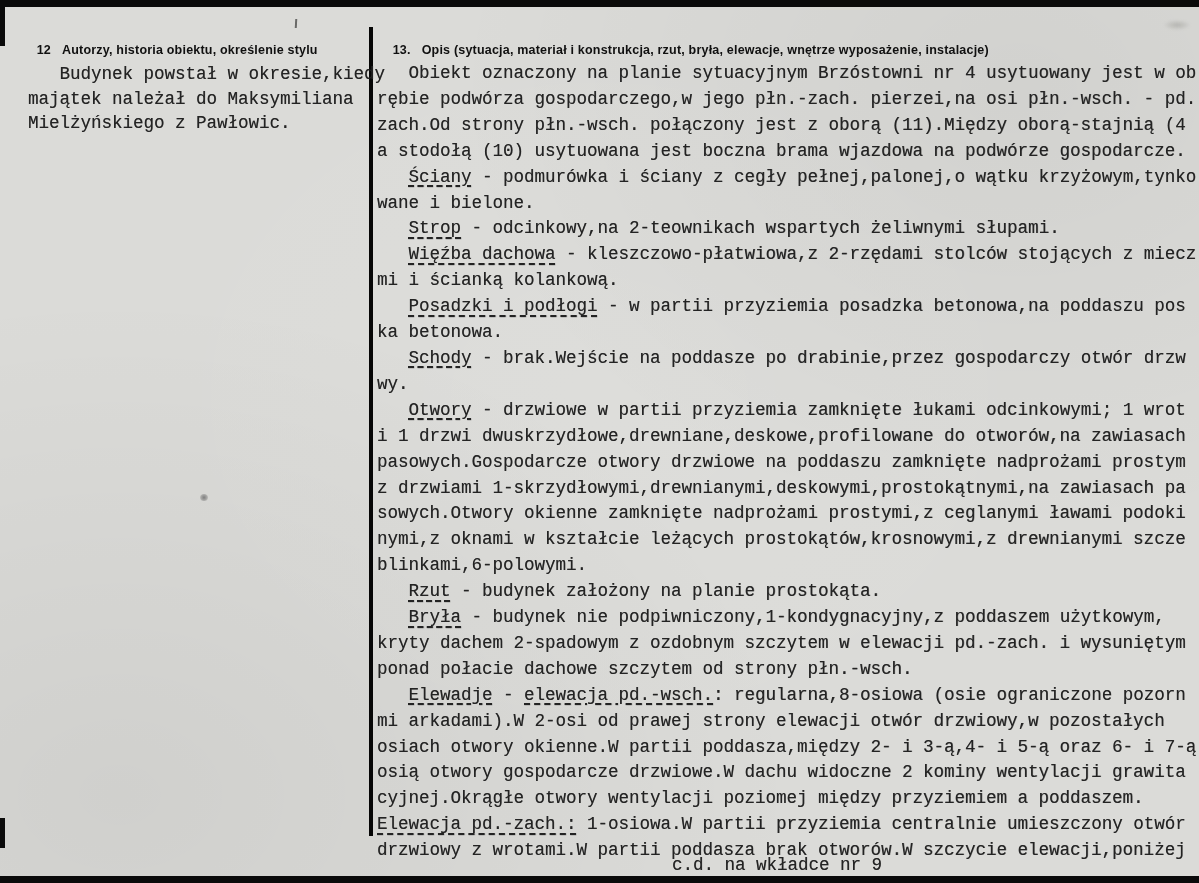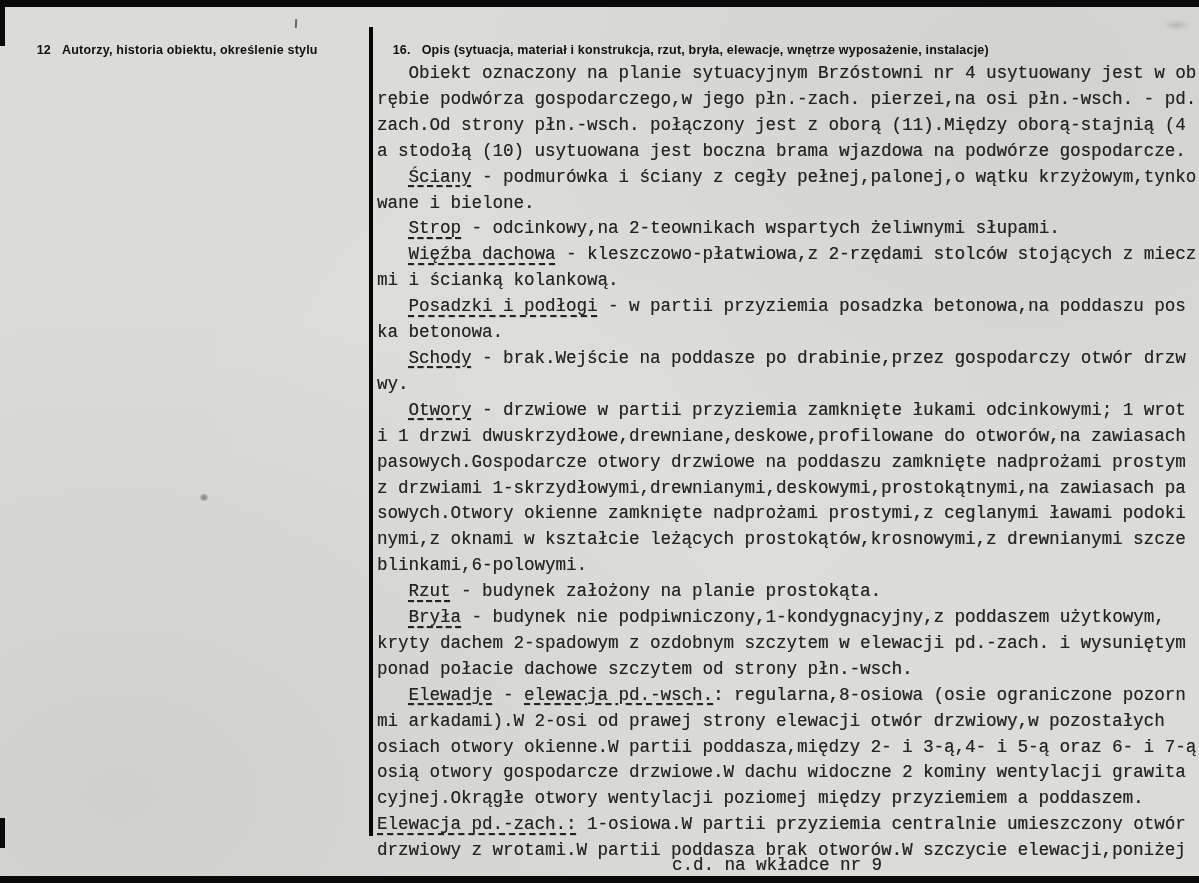--- a/index.html
+++ b/index.html
@@ -66,23 +66,24 @@
   <div class="corner-tl"></div>
   <div class="corner-bl"></div>
   <div class="bar-bottom"></div>
   <div class="divider"></div>
 
   <div class="field-header header-left">
     <span class="num">12</span><span>Autorzy, historia obiektu, określenie stylu</span>
   </div>
 
   <div class="field-header header-right">
-    <span class="num">16.</span><span>Opis (sytuacja, materiał i konstrukcja, rzut, bryła, elewacje, wnętrze wyposażenie, instalacje)</span>
+    <span class="num">13.</span><span>Opis (sytuacja, materiał i konstrukcja, rzut, bryła, elewacje, wnętrze wyposażenie, instalacje)</span>
   </div>
 
+  <div class="left-body" id="left-lines"><div class="line">   Budynek powstał w okresie,kiedy</div><div class="line">majątek należał do Maksymiliana</div><div class="line">Mielżyńskiego z Pawłowic.</div></div>
 
   <div class="right-body" id="right-lines"><div class="line"><span>   Obiekt oznaczony na planie sytuacyjnym Brzóstowni nr 4 usytuowany jest w ob</span></div><div class="line"><span>rębie podwórza gospodarczego,w jego płn.-zach. pierzei,na osi płn.-wsch. - pd.</span></div><div class="line"><span>zach.Od strony płn.-wsch. połączony jest z oborą (11).Między oborą-stajnią (4</span></div><div class="line"><span>a stodołą (10) usytuowana jest boczna brama wjazdowa na podwórze gospodarcze.</span></div><div class="line"><span>   </span><span class="u">Ściany</span><span> - podmurówka i ściany z cegły pełnej,palonej,o wątku krzyżowym,tynko</span></div><div class="line"><span>wane i bielone.</span></div><div class="line"><span>   </span><span class="u">Strop</span><span> - odcinkowy,na 2-teownikach wspartych żeliwnymi słupami.</span></div><div class="line"><span>   </span><span class="u">Więźba dachowa</span><span> - kleszczowo-płatwiowa,z 2-rzędami stolców stojących z miecz</span></div><div class="line"><span>mi i ścianką kolankową.</span></div><div class="line"><span>   </span><span class="u">Posadzki i podłogi</span><span> - w partii przyziemia posadzka betonowa,na poddaszu </span><span class="b">pos</span></div><div class="line"><span>ka betonowa.</span></div><div class="line"><span>   </span><span class="u">Schody</span><span> - brak.Wejście na poddasze po drabinie,przez gospodarczy otwór drzw</span></div><div class="line"><span>wy.</span></div><div class="line"><span>   </span><span class="u">Otwory</span><span> - drzwiowe w partii przyziemia zamknięte łukami odcinkowymi; 1 wrot</span></div><div class="line"><span>i 1 drzwi dwuskrzydłowe,drewniane,deskowe,profilowane do otworów,na zawiasach</span></div><div class="line"><span>pasowych.Gospodarcze otwory drzwiowe na poddaszu zamknięte nadprożami prostym</span></div><div class="line"><span>z drzwiami 1-skrzydłowymi,drewnianymi,deskowymi,prostokątnymi,na zawiasach pa</span></div><div class="line"><span>sowych.Otwory okienne zamknięte nadprożami prostymi,z ceglanymi ławami podoki</span></div><div class="line"><span>nymi,z oknami w kształcie leżących prostokątów,krosnowymi,z drewnianymi szcze</span></div><div class="line"><span>blinkami,6-polowymi.</span></div><div class="line"><span>   </span><span class="u">Rzut</span><span> - budynek założony na planie prostokąta.</span></div><div class="line"><span>   </span><span class="u">Bryła</span><span> - budynek nie podpiwniczony,1-kondygnacyjny,z poddaszem użytkowym,</span></div><div class="line"><span>kryty dachem 2-spadowym z ozdobnym szczytem w elewacji pd.-zach. i wysuniętym</span></div><div class="line"><span>ponad połacie dachowe szczytem od strony płn.-wsch.</span></div><div class="line"><span>   </span><span class="u">Elewadje</span><span> - </span><span class="u">elewacja pd.-wsch.</span><span>: regularna,8-osiowa (osie ograniczone pozorn</span></div><div class="line"><span>mi arkadami).W 2-osi od prawej strony elewacji otwór drzwiowy,w pozostałych</span></div><div class="line"><span>osiach otwory okienne.W partii poddasza,między 2- i 3-ą,4- i 5-ą oraz 6- i 7-ą</span></div><div class="line"><span>osią otwory gospodarcze drzwiowe.W dachu widoczne 2 kominy wentylacji grawita</span></div><div class="line"><span>cyjnej.Okrągłe otwory wentylacji poziomej między przyziemiem a poddaszem.</span></div><div class="line"><span class="u">Elewacja pd.-zach.:</span><span> 1-osiowa.W partii przyziemia centralnie umieszczony otwór</span></div><div class="line"><span>drzwiowy z wrotami.W partii poddasza brak otworów.W szczycie elewacji,poniżej</span></div></div>
 
   <div class="footer-note">c.d. na wkładce nr 9</div>
 
   <div class="smudge-dot"></div>
   <div class="smudge-tick"></div>
   <div class="smudge-corner"></div>
 
 </div>

